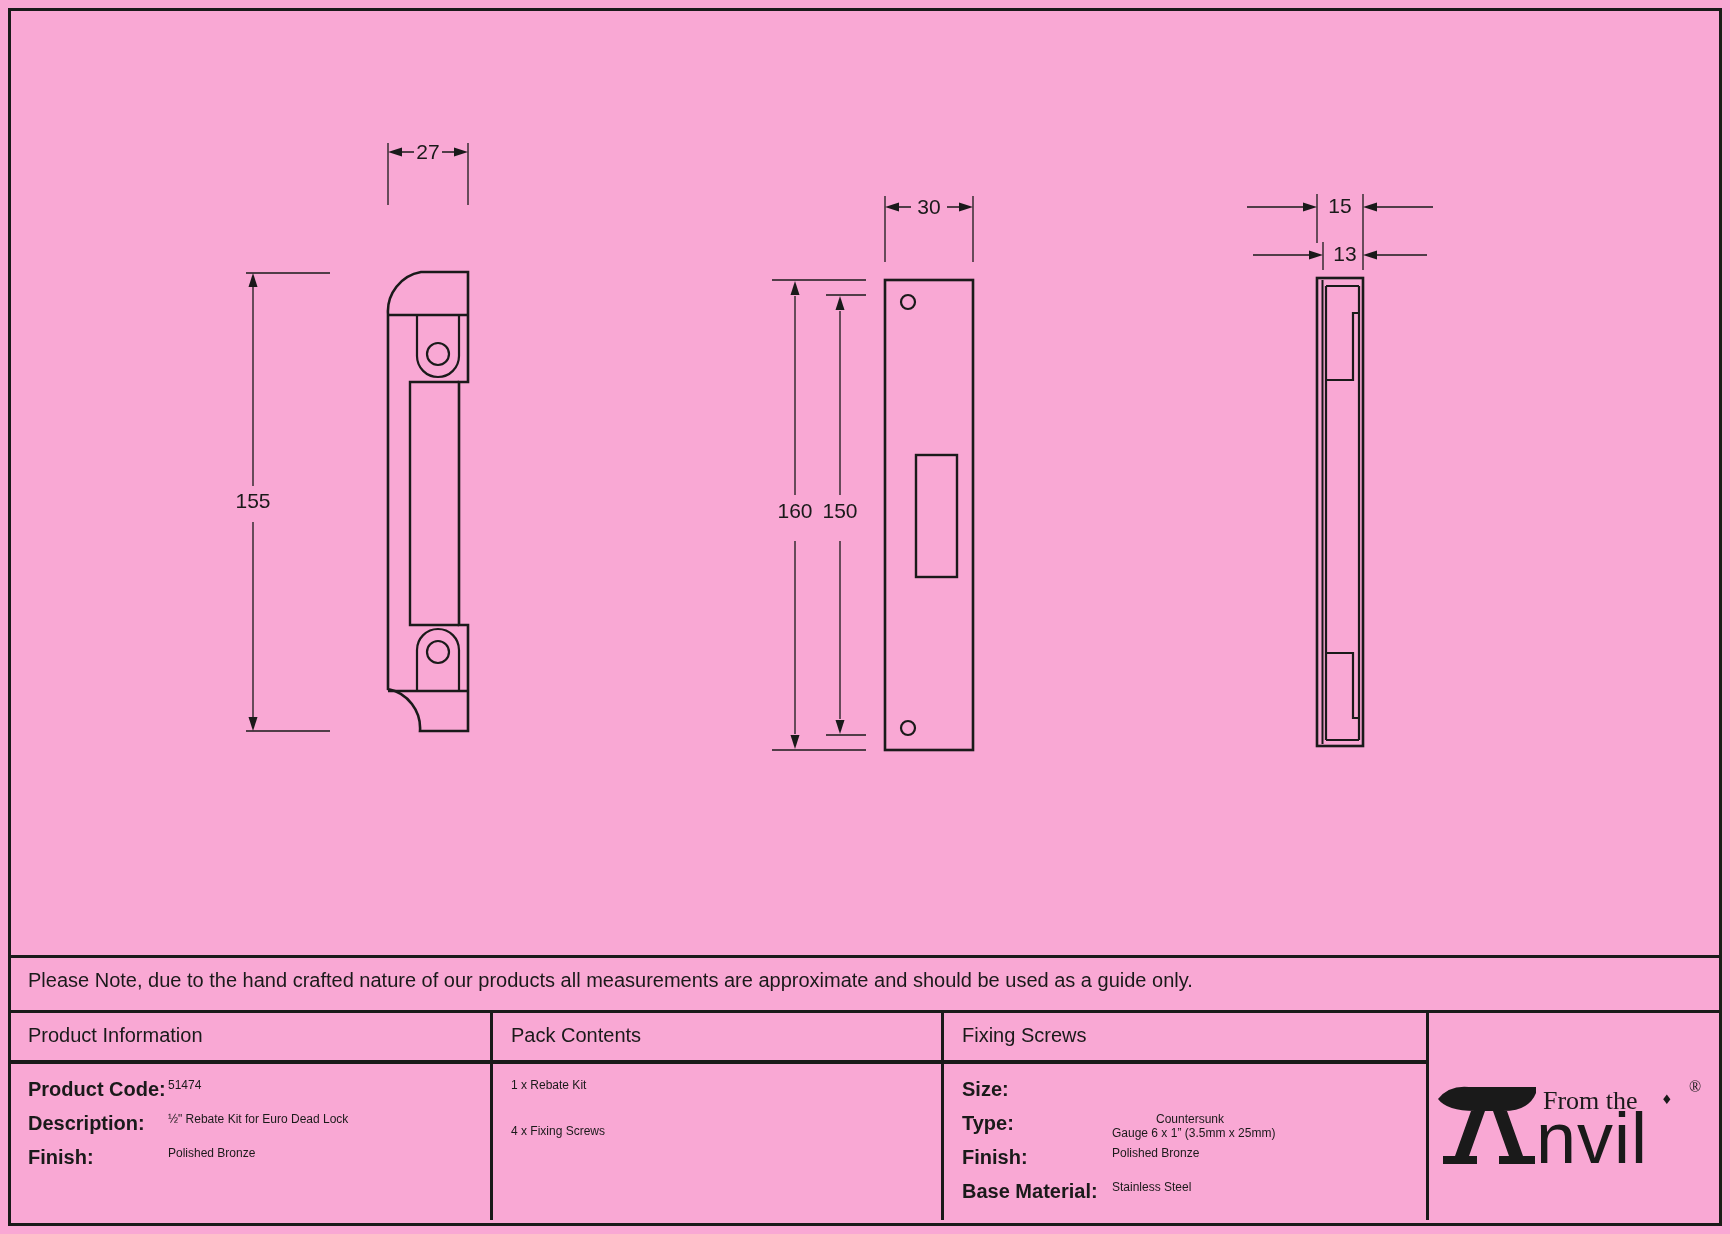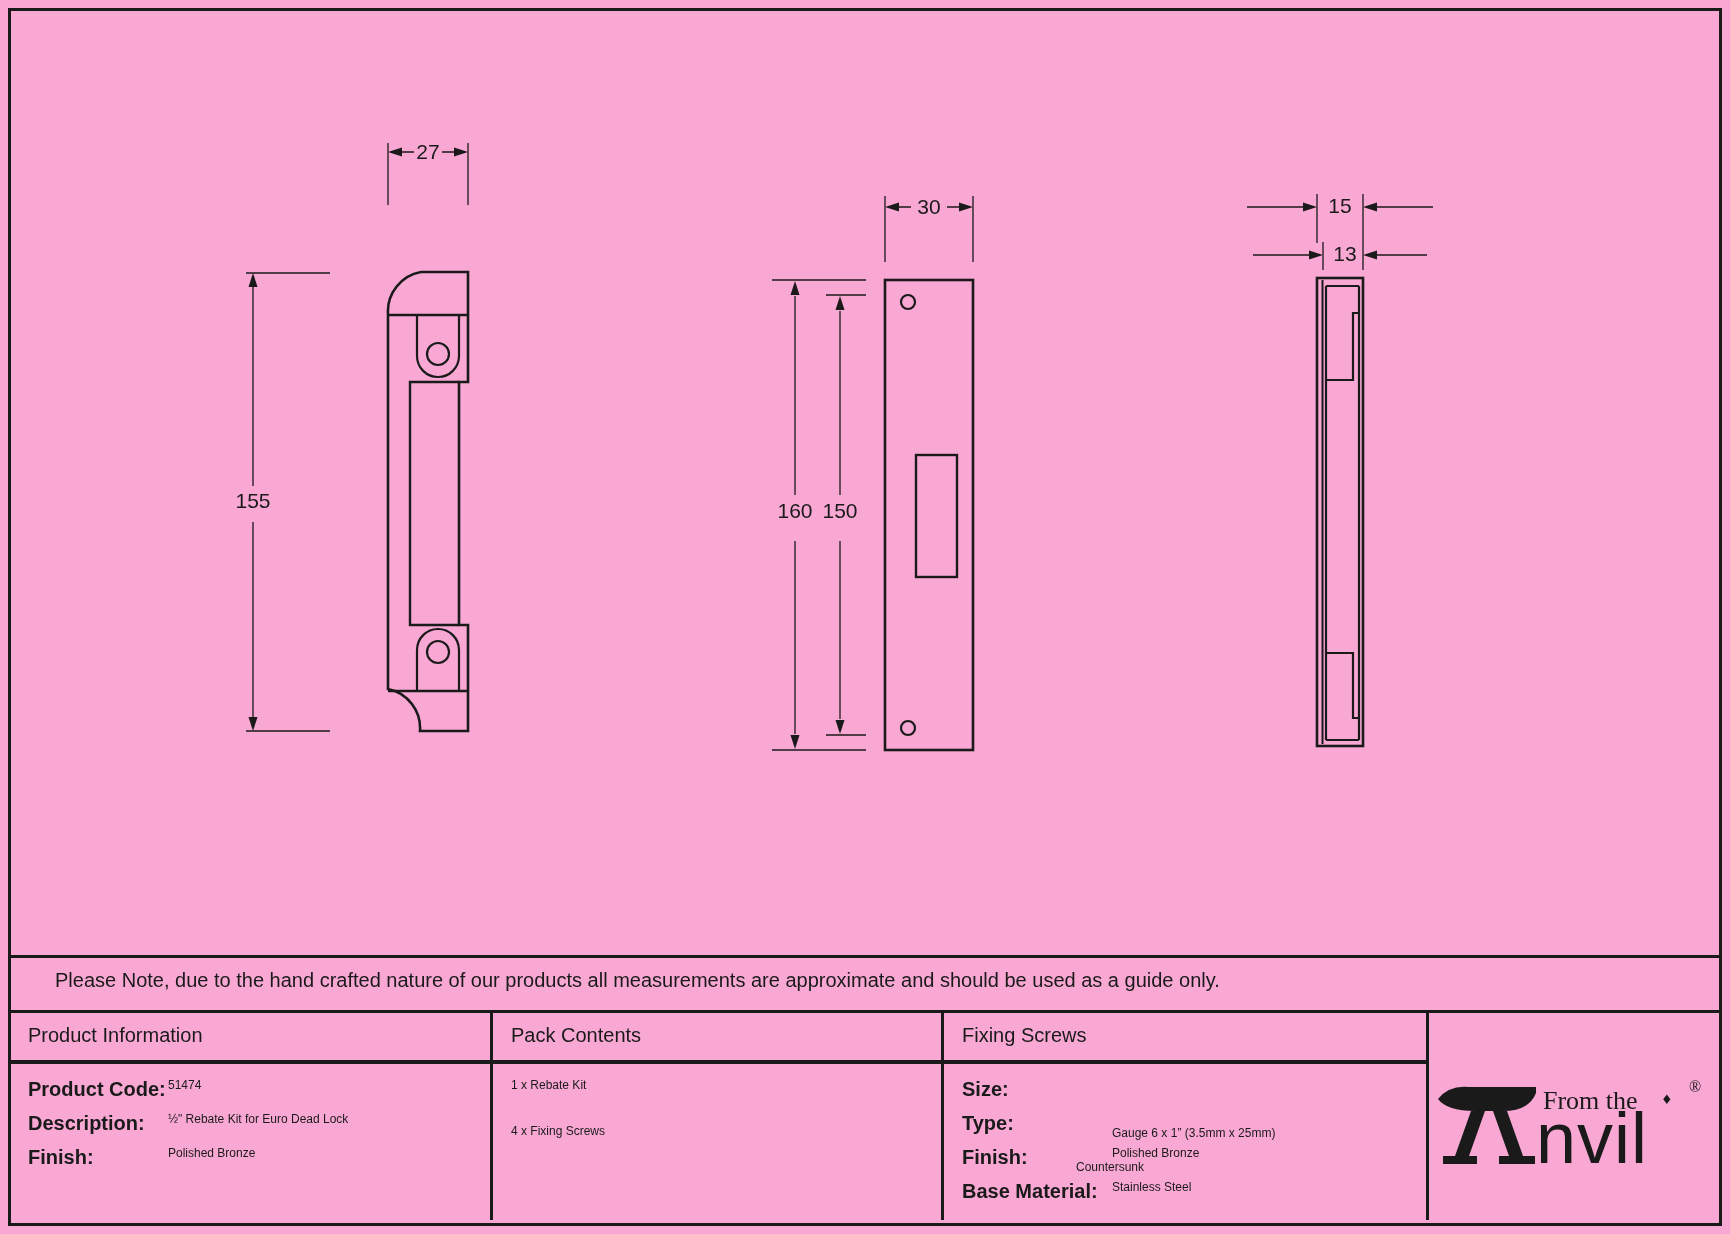--- a/index.html
+++ b/index.html
@@ -3,21 +3,21 @@
 <meta charset="utf-8">
 <style>
   html,body{margin:0;padding:0;background:#e8e8e8;}
   .page{
     position:relative;width:1730px;height:1234px;background:#f9a8d4;
     font-family:"Liberation Sans",sans-serif;color:#1a1a1a;overflow:hidden;
   }
   .frame{position:absolute;left:8px;top:8px;right:8px;bottom:8px;border:3px solid #1a1a1a;}
   svg text{font-family:"Liberation Sans",sans-serif;font-size:21px;fill:#1a1a1a;}
   .hl,.vl{position:absolute;background:#1a1a1a;}
-  .note-text{position:absolute;left:28px;top:969px;font-size:20px;margin-left:27px;}
+  .note-text{position:absolute;left:28px;top:969px;font-size:20px;}
   .th{position:absolute;font-size:20px;font-weight:400;}
   .cell-label{position:absolute;font-size:20px;font-weight:bold;}
   .cell-value{position:absolute;font-size:12px;text-align:center;}
   .logo{position:absolute;left:1437px;top:1072px;width:272px;height:118px;}
   .logo-fromthe{position:absolute;left:106px;top:14px;font-family:Liberation Serif, serif;font-size:26px;white-space:nowrap;}
   .logo-diamond{position:absolute;left:224px;top:20px;font-size:13px;font-family:"DejaVu Sans",sans-serif;}
   .logo-name{position:absolute;left:99px;top:34px;font-family:Liberation Sans, sans-serif;font-size:72px;line-height:0.9;letter-spacing:1px;white-space:nowrap;}
   .logo-reg{position:absolute;left:252px;top:6px;font-family:"Liberation Serif",serif;font-size:16px;}
   .anvil-svg{position:absolute;left:0;top:12px;}
 </style>
@@ -114,21 +114,21 @@
   <div class="cell-value" style="left:168px;top:1112px;">½" Rebate Kit for Euro Dead Lock</div>
   <div class="cell-label" style="left:28px;top:1146px;">Finish:</div>
   <div class="cell-value" style="left:168px;top:1146px;">Polished Bronze</div>
 
   <div class="cell-value" style="left:511px;top:1078px;">1 x Rebate Kit</div>
   <div class="cell-value" style="left:511px;top:1112px;margin-top:12px;">4 x Fixing Screws</div>
 
   <div class="cell-label" style="left:962px;top:1078px;">Size:</div>
   <div class="cell-value" style="left:1112px;top:1078px;margin-top:48px;">Gauge 6 x 1” (3.5mm x 25mm)</div>
   <div class="cell-label" style="left:962px;top:1112px;">Type:</div>
-  <div class="cell-value" style="left:1076px;top:1112px;margin-top:48px;">Countersunk</div>
+  <div class="cell-value" style="left:1156px;top:1112px;">Countersunk</div>
   <div class="cell-label" style="left:962px;top:1146px;">Finish:</div>
   <div class="cell-value" style="left:1112px;top:1146px;">Polished Bronze</div>
   <div class="cell-label" style="left:962px;top:1180px;">Base Material:</div>
   <div class="cell-value" style="left:1112px;top:1180px;">Stainless Steel</div>
 
   <div class="logo">
     <svg class="anvil-svg" width="100" height="88" viewBox="0 0 100 88">
       <path fill="#1a1a1a" d="M1 15 Q12 1 32 3 L99 3 L99 9 Q92 27 66 27 L38 27 Q10 27 1 15 Z"></path>
       <path fill="#1a1a1a" d="M34 27 L48 27 L32 72 L40 72 L40 80 L6 80 L6 72 L18 72 Z"></path>
       <path fill="#1a1a1a" d="M56 27 L70 27 L86 72 L98 72 L98 80 L62 80 L62 72 L72 72 Z"></path>

